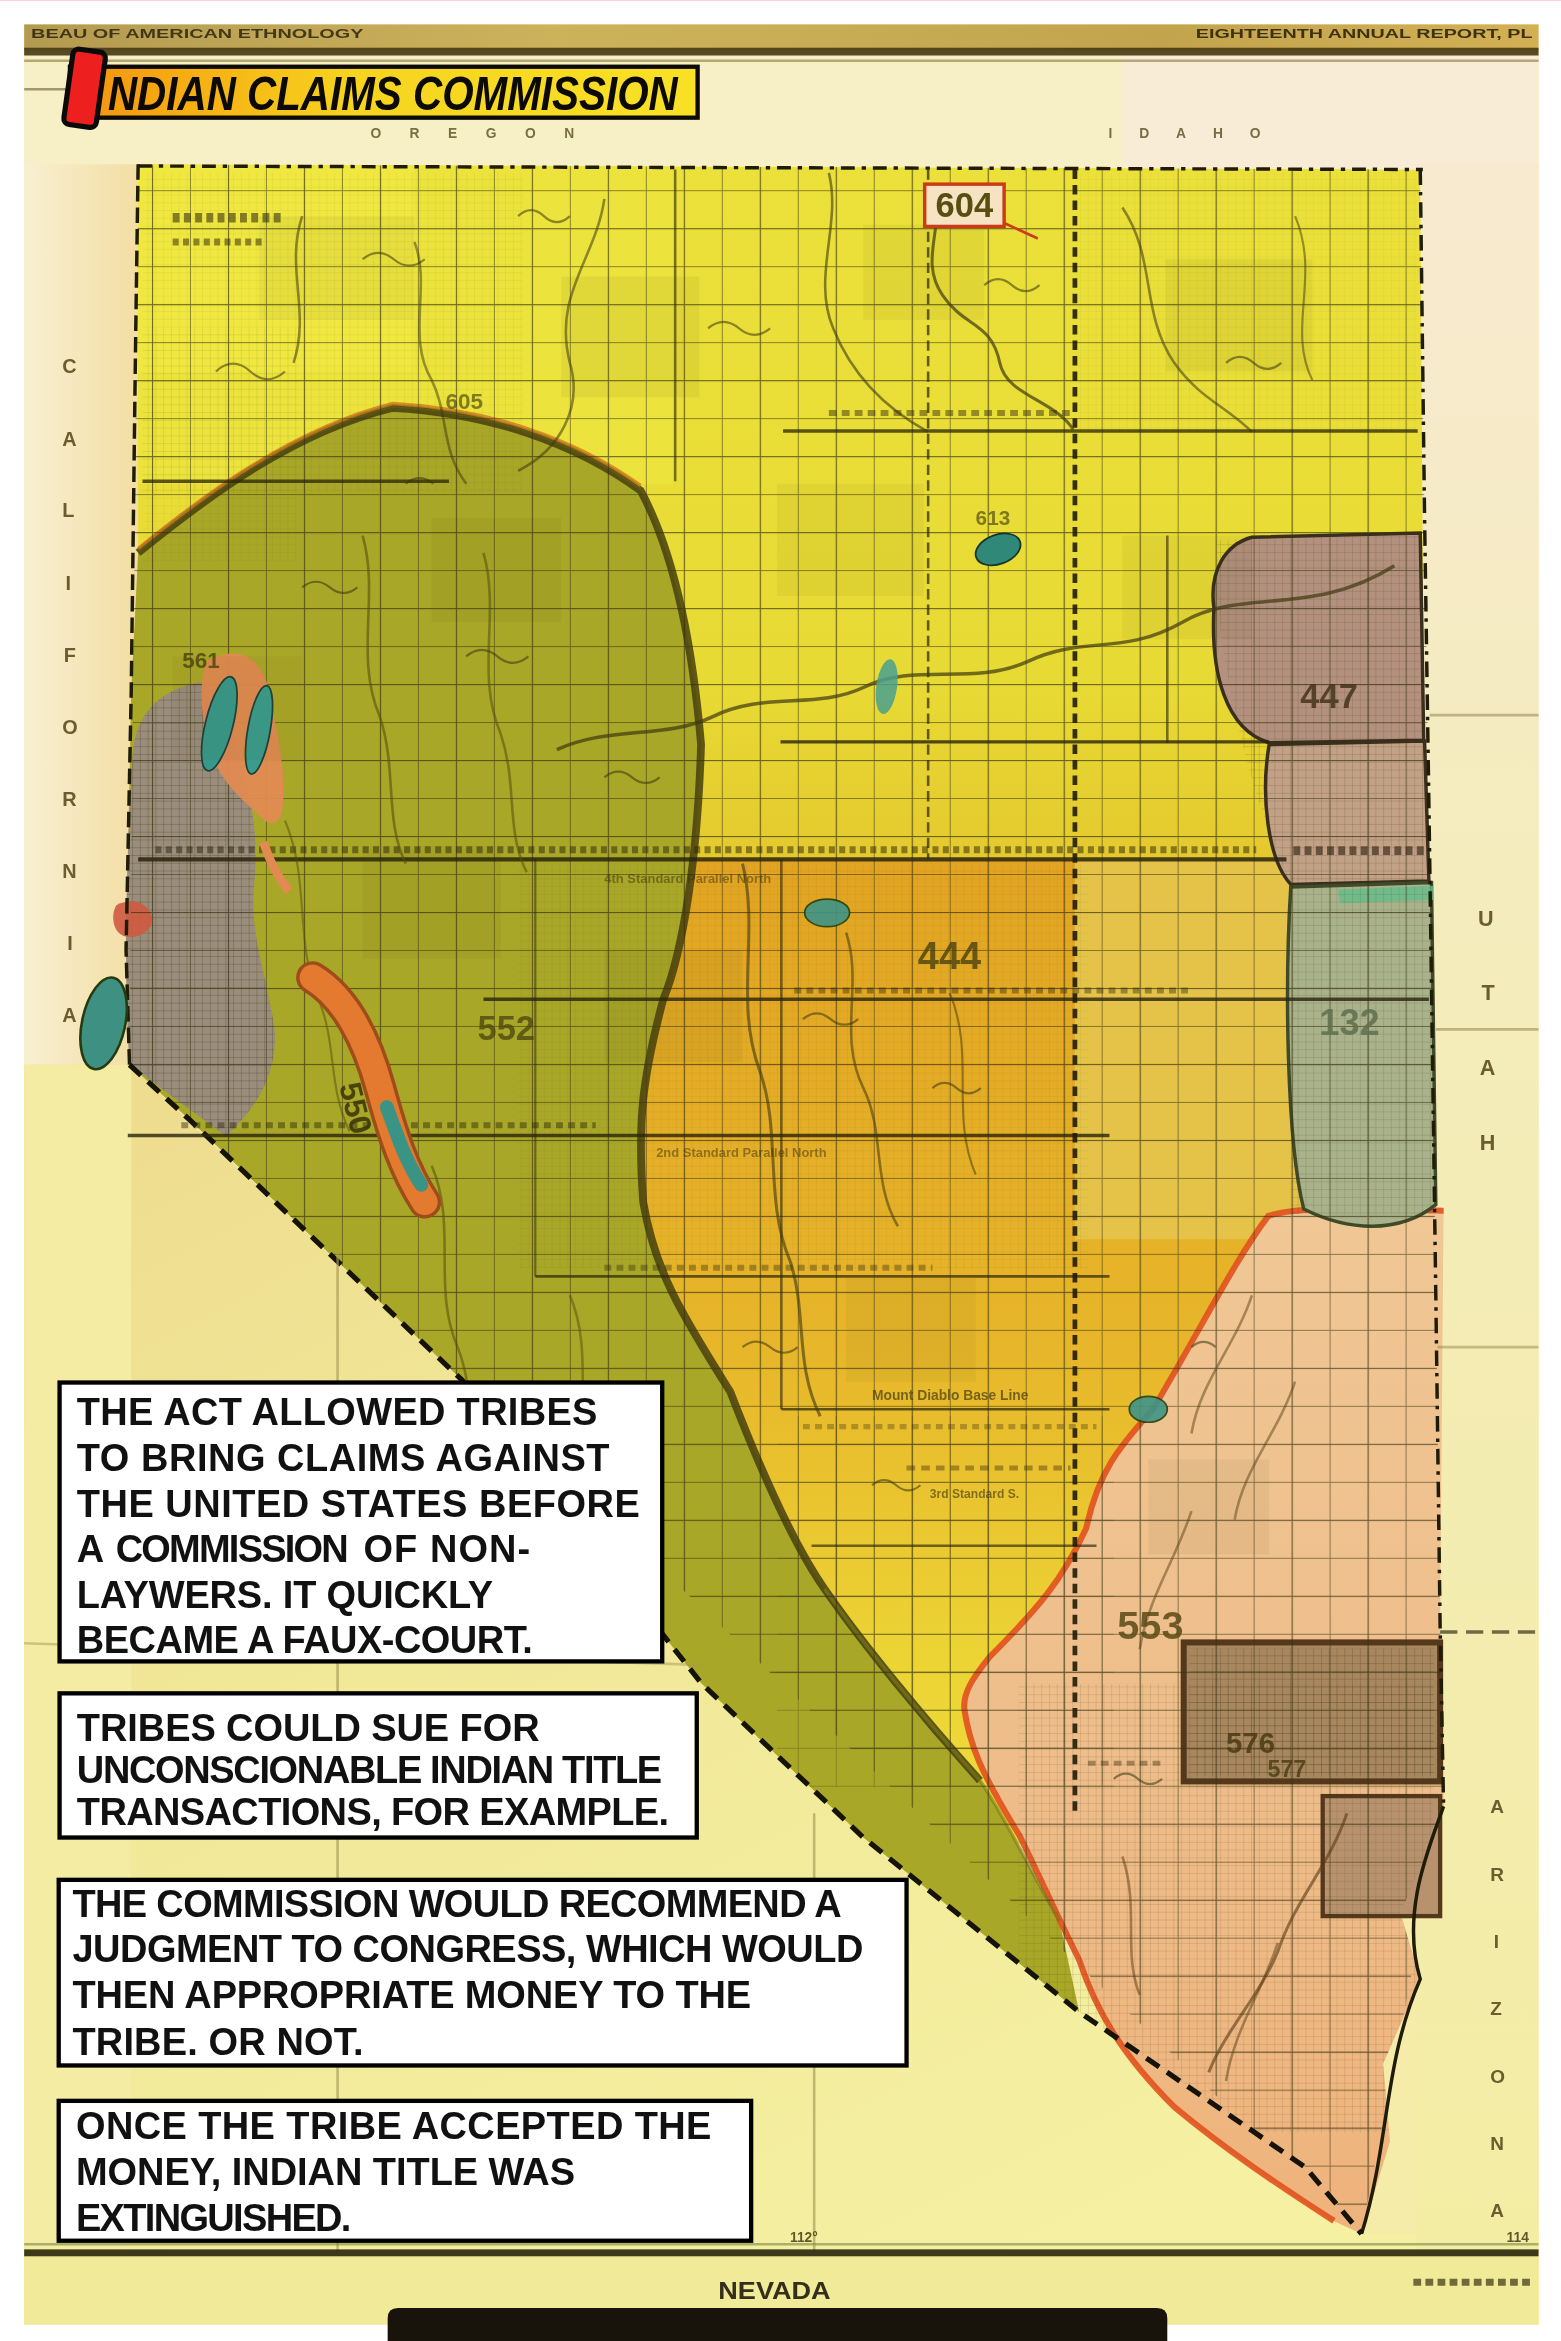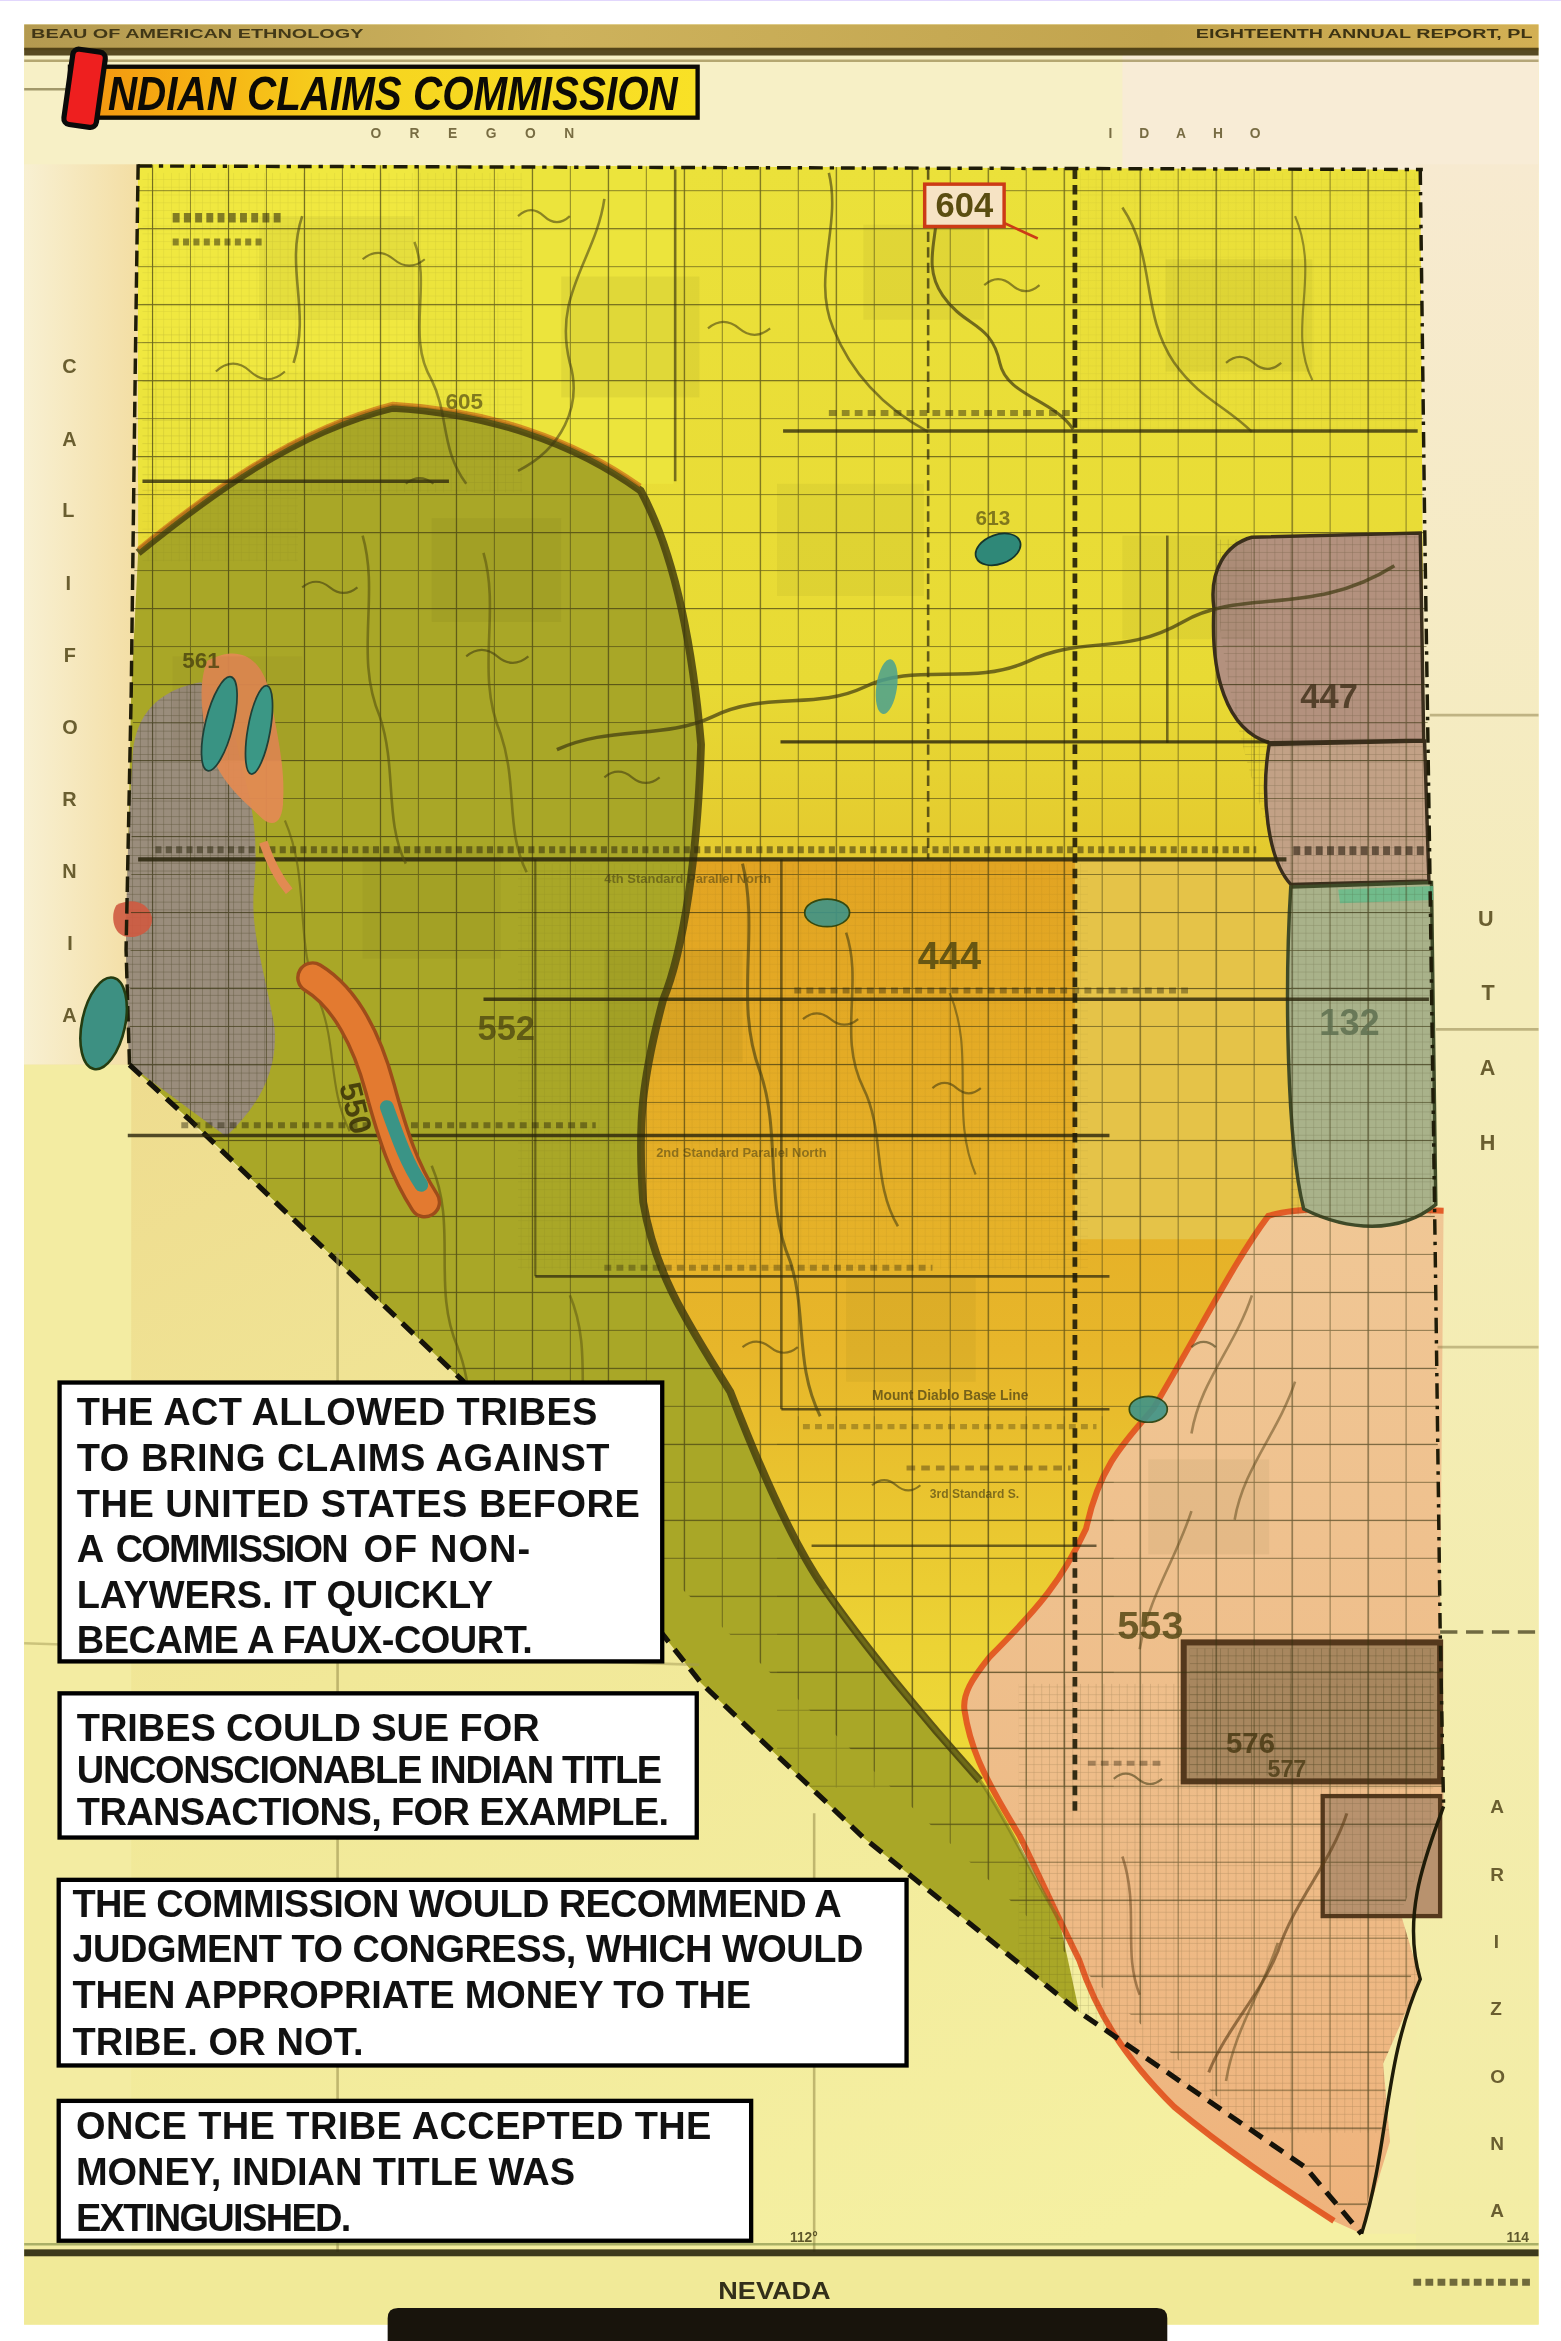--- a/index.html
+++ b/index.html
@@ -1,16 +1,16 @@
 <!DOCTYPE html>
 <html style="font-size:14px"><head>
 <meta charset="utf-8">
 <style>
 html,body{margin:0;padding:0;background:#ffffff;}
-.page{position:relative;width:1561px;height:2342px;background:#8b5cf6;overflow:hidden;
+.page{position:relative;width:1561px;height:2342px;background:#ef4444;overflow:hidden;
 font-family:"Liberation Sans",sans-serif;}
 svg{position:absolute;left:0;top:0;display:block;}
 </style>
 </head>
 <body>
 <div class="page">
 <svg width="1561" height="2342" viewBox="0 0 1808 2712">
 <defs>
 <linearGradient id="bannerG" x1="0" y1="0" x2="1" y2="0">
  <stop offset="0" stop-color="#f29110"></stop>

